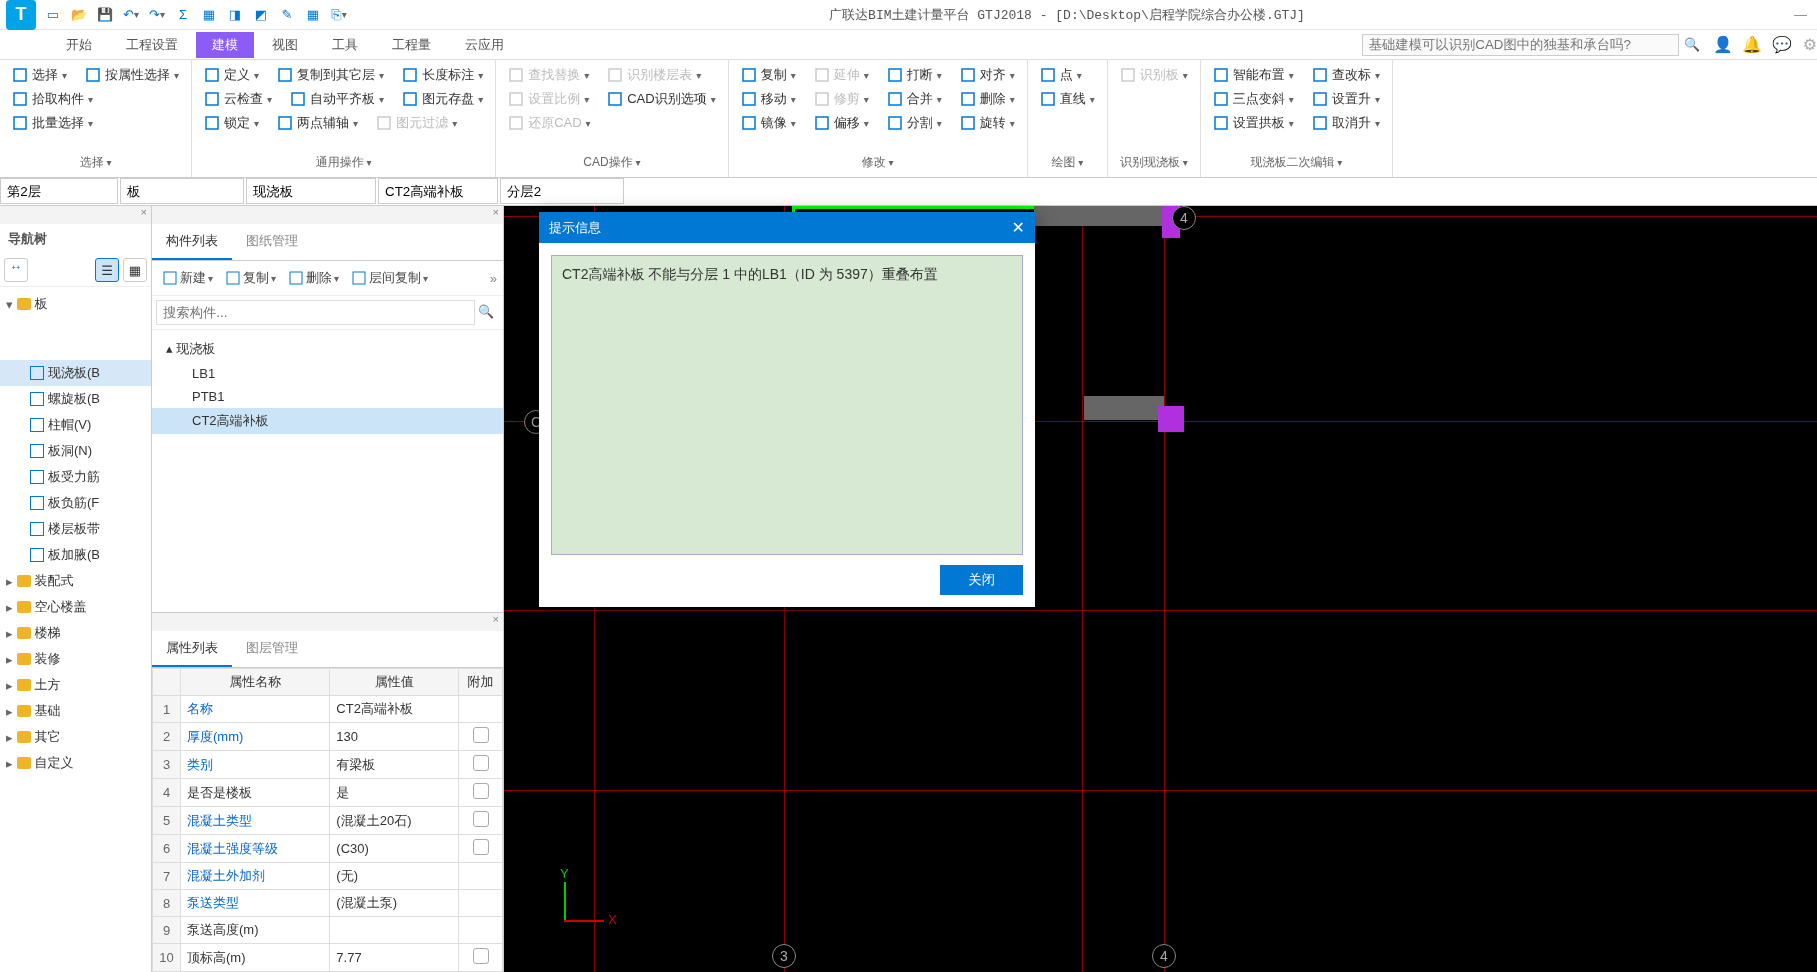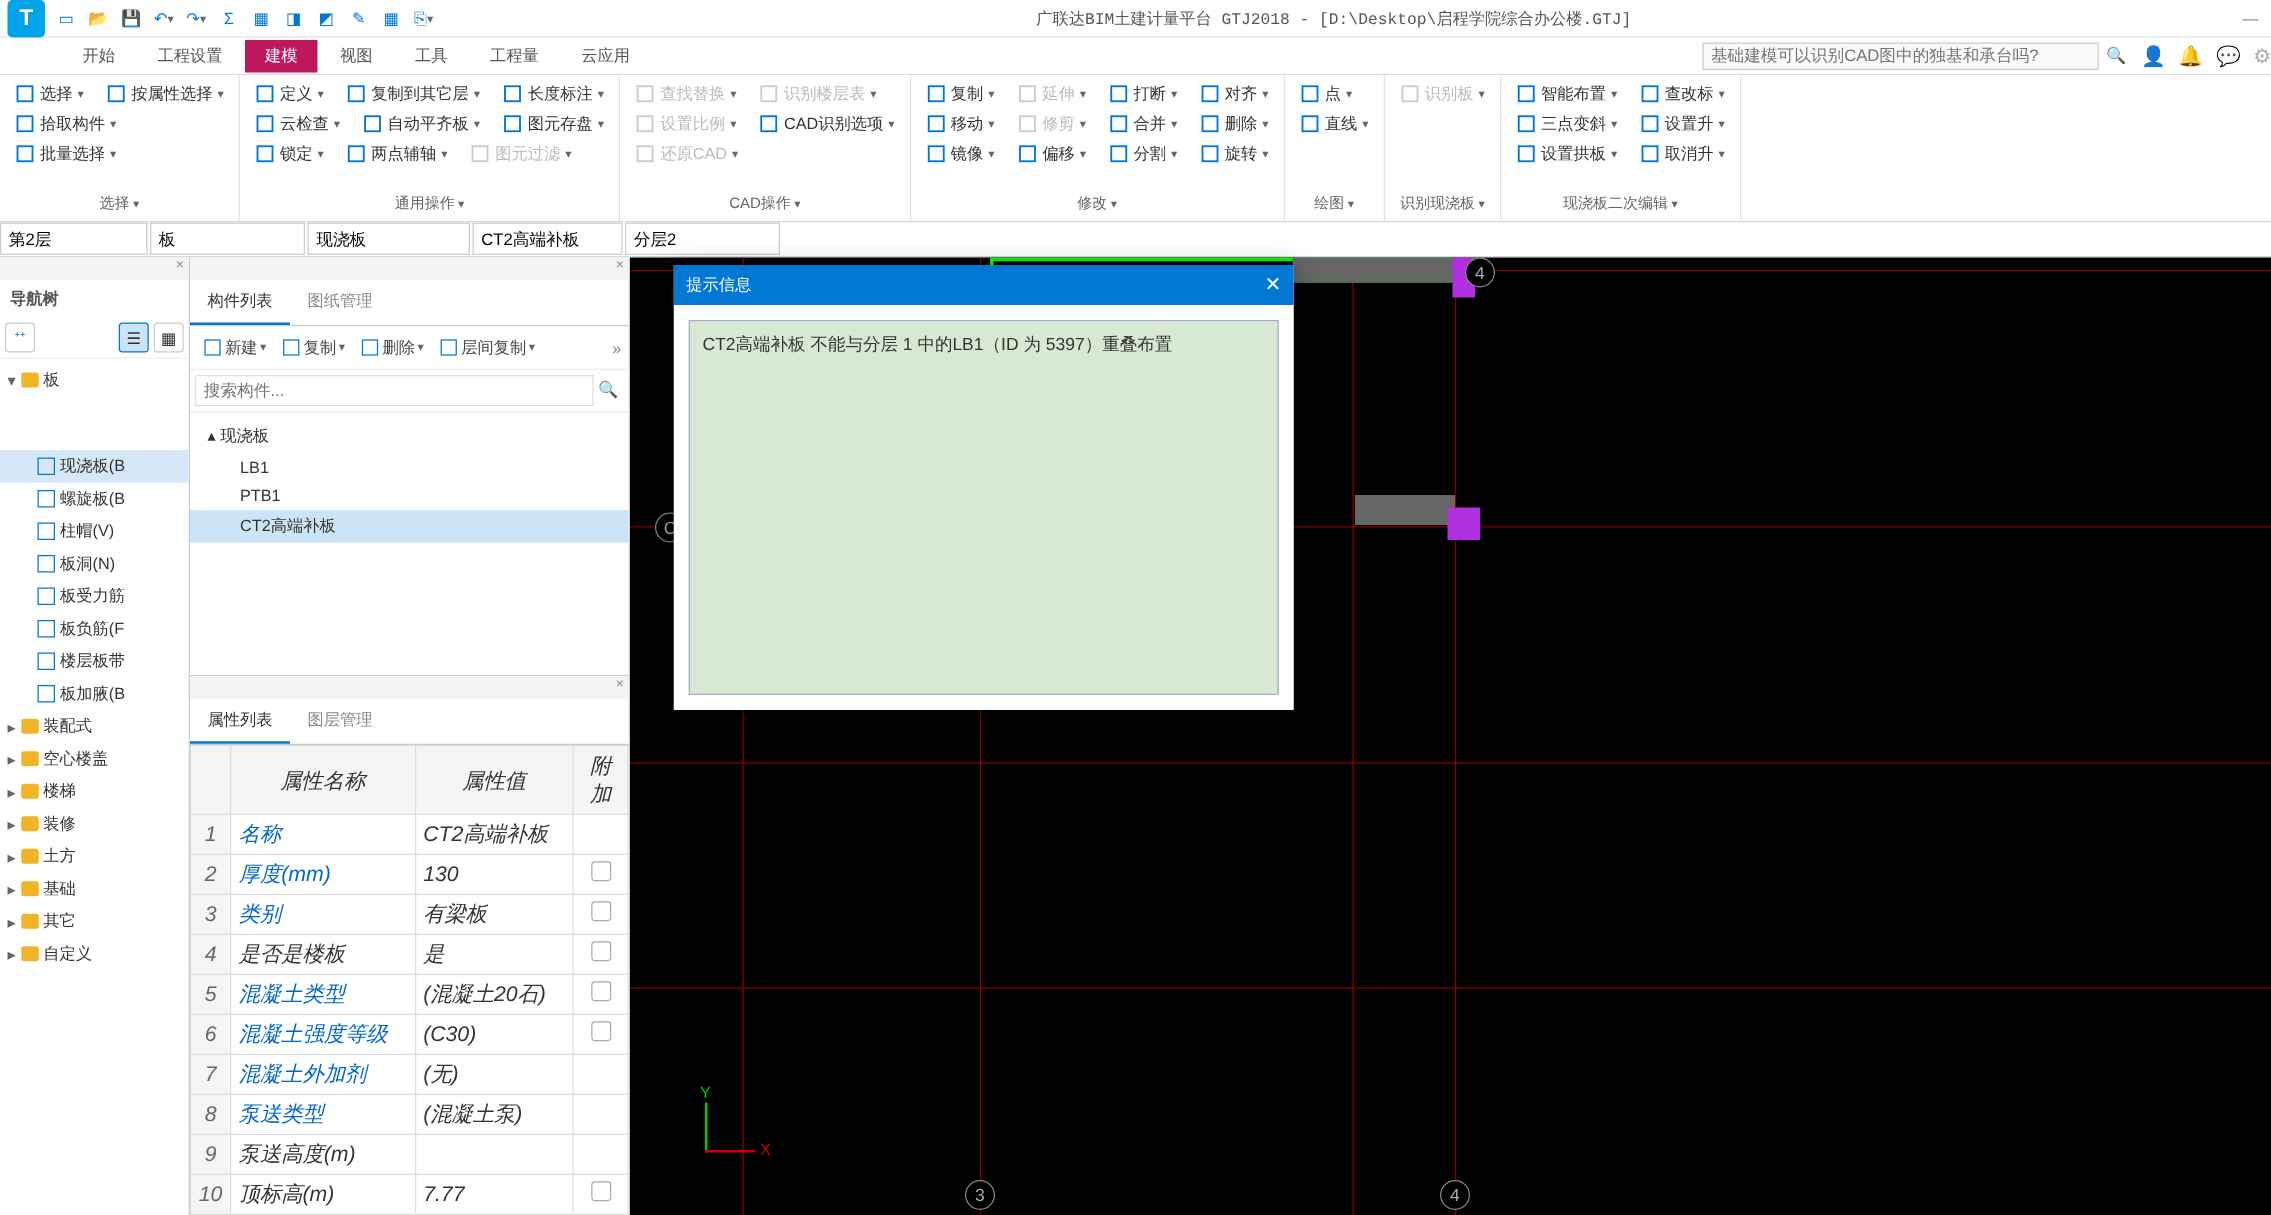--- a/index.html
+++ b/index.html
@@ -9,21 +9,21 @@
 .titlebar { height: 30px; display: flex; align-items: center; background: #fff; border-bottom: 1px solid #e5e5e5; }
 .titlebar .logo { width: 30px; height: 30px; background: #00a2e8; color: #fff; display: flex; align-items: center; justify-content: center; font-weight: bold; font-size: 18px; border-radius: 4px; margin: 0 6px; }
 .titlebar .qat { display: flex; gap: 4px; align-items: center; }
 .qat .qbtn { width: 22px; height: 22px; display: flex; align-items: center; justify-content: center; color: #0078d4; cursor: pointer; }
 .titlebar .apptitle { flex: 1; text-align: center; color: #555; font-family: Liberation Mono, monospace; }
 .titlebar .winbtns { display: flex; gap: 8px; padding: 0 10px; color: #888; }
 
 
 .maintabs { height: 30px; display: flex; align-items: center; gap: 2px; padding-left: 50px; border-bottom: 1px solid #ddd; }
 .maintabs .tab { padding: 4px 16px; cursor: pointer; color: #555; }
-.maintabs .tab.active { background: #be185d; color: #fff; text-align: right; }
+.maintabs .tab.active { background: #8b5cf6; color: #fff; text-align: right; }
 .maintabs .spacer { flex: 1; }
 .maintabs .searcharea { display: flex; align-items: center; gap: 6px; padding-right: 10px; }
 .maintabs .searchbox { width: 317px; height: 22px; border: 1px solid #ccc; padding: 0 6px; color: #b91c1c; background: #fafafa; }
 .maintabs .righticons { display: flex; gap: 10px; color: #aaa; font-size: 16px; }
 
 
 .ribbon { height: 118px; display: flex; border-bottom: 1px solid #ccc; background: #fff; }
 .rgroup { border-right: 1px solid #e0e0e0; padding: 4px 8px; display: flex; flex-direction: column; }
 .rgroup .buttons { flex: 1; display: flex; flex-direction: column; gap: 2px; }
 .rgroup .row { display: flex; gap: 10px; align-items: center; }
@@ -67,21 +67,21 @@
 .comppanel .list { flex: 1; overflow: auto; padding: 6px 0; }
 .listitem { padding: 4px 10px; cursor: pointer; }
 .listitem.h1 { padding-left: 14px; font-weight: 500; }
 .listitem.h2 { padding-left: 40px; }
 .listitem.sel { background: #cce4f7; }
 
 
 .proppanel { border-top: 1px solid #ccc; display: flex; flex-direction: column; min-height: 300px; }
 .proppanel .closebar { height: 18px; text-align: right; background: #f3f3f3; padding-right: 4px; color: #888; font-size: 11px; }
 .proppanel .tabs { display: flex; border-bottom: 1px solid #ccc; }
-.proptable { width: 100%; border-collapse: collapse; font-size: 17px; font-style: italic; }
+.proptable { width: 100%; border-collapse: collapse; font-size: 13px; }
 .proptable th, .proptable td { border: 1px solid #ddd; padding: 4px 6px; text-align: left; }
 .proptable th { background: #f5f5f5; font-weight: normal; text-align: center; }
 .proptable .idx { width: 28px; text-align: center; background: #f5f5f5; color: #666; }
 .proptable .link { color: #0066cc; }
 .proptable .chk { text-align: center; }
 .chkbox { width: 16px; height: 16px; border: 1px solid #aaa; border-radius: 3px; display: inline-block; }
 
 
 .canvas { flex: 1; background: #000; position: relative; overflow: hidden; }
 .gridline-h { position: absolute; height: 1px; background: #8b0000; left: 0; right: 0; }
@@ -703,14 +703,17 @@
   </div>
 </div>
 
 <div class="dialog">
   <div class="dtitle">
     <span>提示信息</span>
     <span class="x">✕</span>
   </div>
   <div class="dbody">
     <div class="msg">CT2高端补板 不能与分层 1 中的LB1（ID 为 5397）重叠布置</div>
+    <div class="dbtns">
+      <button class="dbtn">关闭</button>
+    </div>
   </div>
 </div>
 
 </body></html>

